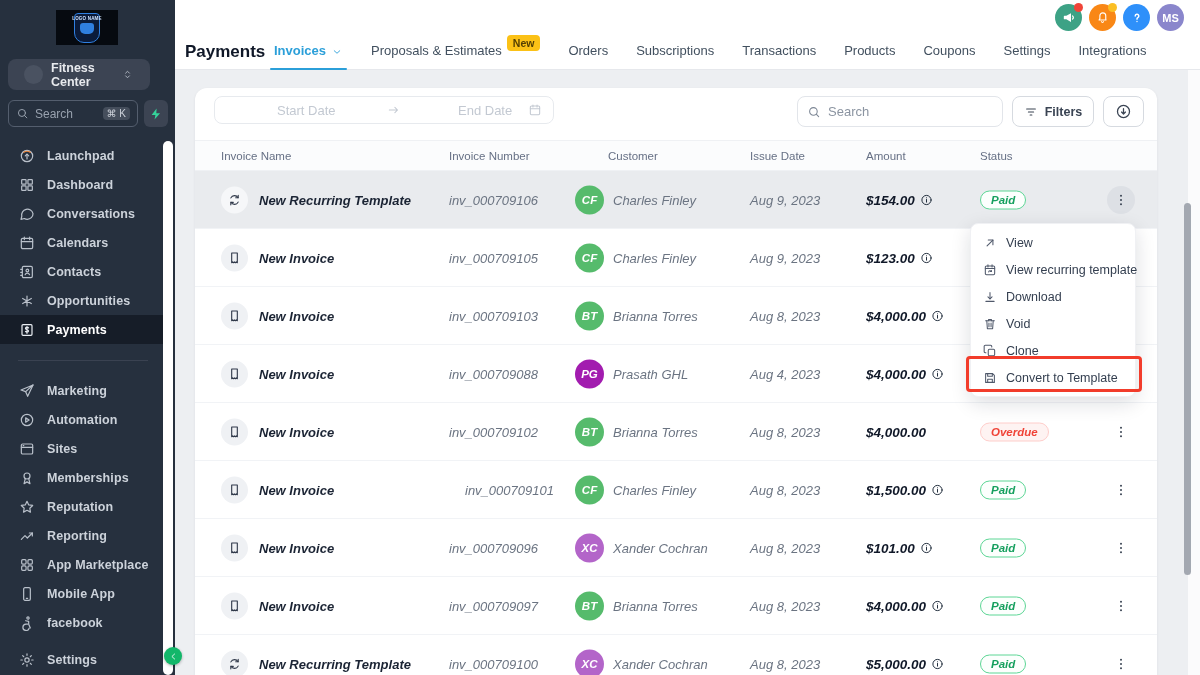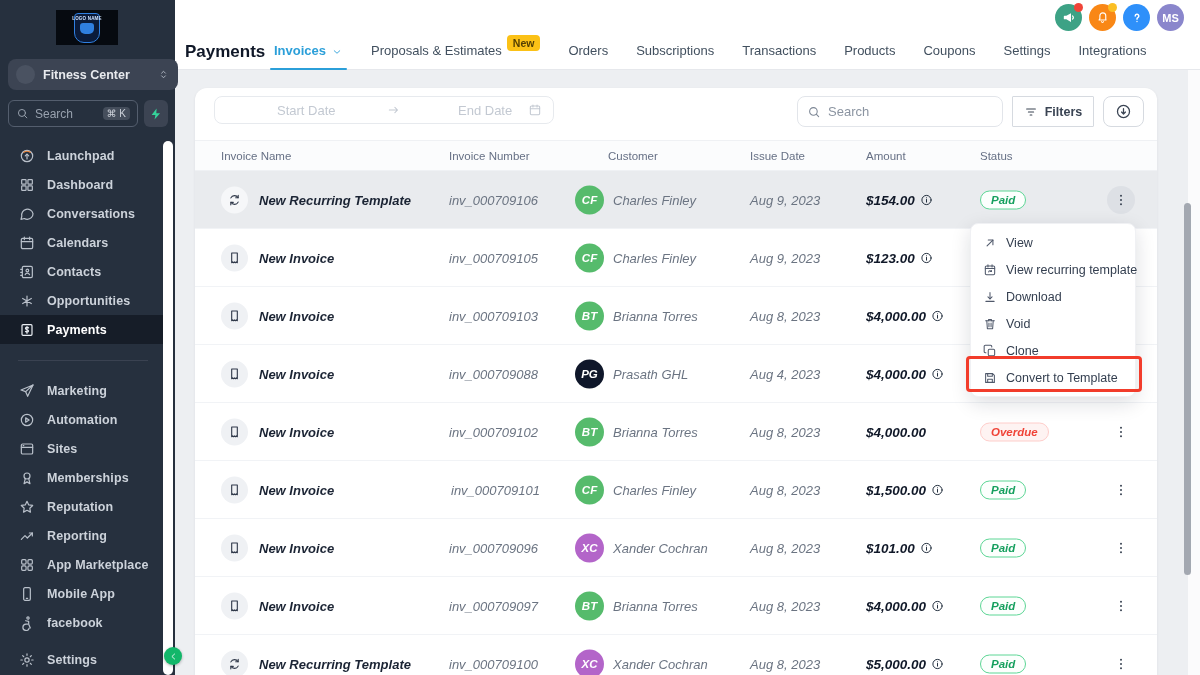--- a/index.html
+++ b/index.html
@@ -11,21 +11,21 @@
   }
   svg { display:block; }
   .icon { display:inline-flex; align-items:center; justify-content:center; flex:none; }
 
   
   .sidebar { position:absolute; left:0; top:0; width:175px; height:675px; background:#26303e; z-index:10; }
   .logo-box { position:absolute; left:56px; top:10px; width:62px; height:35px; background:#060a10; display:flex; align-items:center; justify-content:center; }
   .logo-shield { width:26px; height:30px; background:#0b1b3a; border:1.5px solid #2f7fe0; border-radius:4px 4px 10px 10px; display:flex; flex-direction:column; align-items:center; padding-top:2px; }
   .logo-shield .logo-txt { font-size:4.5px; color:#cfe3ff; font-weight:bold; white-space:nowrap; letter-spacing:.2px; }
   .logo-shield .logo-face { width:14px; height:11px; margin-top:2px; background:#2f7fe0; border-radius:3px 3px 5px 5px; }
-  .account-pill { position:absolute; left:8px; top:59px; width:170px; height:31px; background:#3c4453; border-radius:8px; display:flex; align-items:center; padding:0 8px; color:#e8eaee; }
+  .account-pill { position:absolute; left:8px; top:59px; width:142px; height:31px; background:#3c4453; border-radius:8px; display:flex; align-items:center; padding:0 16px; color:#e8eaee; }
   .account-pill .acct-ic { width:19px; height:19px; border-radius:50%; background:#4a5261; color:#c4cad3; margin-right:8px; }
   .account-pill .acct-name { font-size:12.5px; font-weight:bold; flex:1; }
   .account-pill .updown { color:#aeb5c0; }
   .side-search { position:absolute; left:8px; top:100px; width:130px; height:27px; border:1px solid #545e6e; border-radius:6px; display:flex; align-items:center; padding:0 7px; color:#98a1ae; }
   .side-search .ss-label { font-size:12px; flex:1; margin-left:6px; }
   .side-search .kbd { font-size:10px; background:#454e5c; color:#cdd2da; border-radius:4px; padding:1px 4px; white-space:nowrap; }
   .spark-btn { position:absolute; left:144px; top:100px; width:24px; height:27px; background:#3c4453; border-radius:6px; display:flex; align-items:center; justify-content:center; color:#35d39a; }
   .nav { position:absolute; left:0; top:141px; width:163px; }
   .nav-item { height:29px; display:flex; align-items:center; padding-left:18px; gap:12px; color:#ccd2da; cursor:pointer; }
   .nav-item .nv-ic { width:17px; height:17px; color:#b9c0ca; }
@@ -58,21 +58,21 @@
   
   .card { position:absolute; left:195px; top:88px; width:962px; height:587px; background:#fff; border-radius:12px 12px 0 0; box-shadow:0 1px 3px rgba(16,24,40,.07); overflow:hidden; }
   .daterange { position:absolute; left:19px; top:8px; width:340px; height:28px; border:1px solid #e7eaee; border-radius:8px; display:flex; align-items:center; color:#c3c9d2; font-size:13px; cursor:text; }
   .daterange .dr-start { position:absolute; left:62px; }
   .daterange .dr-arrow { position:absolute; left:172px; color:#c3c9d2; }
   .daterange .dr-end { position:absolute; left:243px; }
   .daterange .dr-cal { position:absolute; right:11px; color:#c3c9d2; }
   .tbl-search { position:absolute; left:602px; top:8px; width:206px; height:31px; border:1px solid #e2e5ea; border-radius:8px; display:flex; align-items:center; padding:0 9px; gap:7px; color:#7d8795; }
   .tbl-search input { border:none; outline:none; font-size:13px; color:#344054; width:100%; font-family:"Liberation Sans",sans-serif; background:transparent; }
   .tbl-search input::placeholder { color:#8b94a1; }
-  .filters-btn { position:absolute; left:817px; top:8px; width:82px; height:31px; border:1px solid #d6dae0; border-radius:1px; background:#fff; display:flex; align-items:center; justify-content:center; gap:7px; font-size:12.5px; font-weight:bold; color:#3a4453; cursor:pointer; }
+  .filters-btn { position:absolute; left:817px; top:8px; width:82px; height:31px; border:1px solid #d6dae0; border-radius:8px; background:#fff; display:flex; align-items:center; justify-content:center; gap:7px; font-size:12.5px; font-weight:bold; color:#3a4453; cursor:pointer; }
   .export-btn { position:absolute; left:908px; top:8px; width:41px; height:31px; border:1px solid #d6dae0; border-radius:8px; background:#fff; display:flex; align-items:center; justify-content:center; color:#3a4453; cursor:pointer; }
 
   .thead { position:absolute; left:0; top:52px; width:962px; height:31px; background:#fbfcfd; border-top:1px solid #eff1f4; border-bottom:1px solid #eff1f4; }
   .th { position:absolute; top:50%; transform:translateY(-50%); font-size:11.5px; color:#667085; white-space:nowrap; }
 
   .tbody { position:absolute; left:0; top:83px; width:962px; }
   .trow { position:relative; width:962px; height:58px; border-bottom:1px solid #f1f3f6; background:#fff;font-style:italic; }
   .trow.selected { background:#e9ebee; }
   .cell { position:absolute; top:50%; transform:translateY(-50%); white-space:nowrap; }
   .type-ic { width:27px; height:27px; border-radius:50%; background:#eff1f4; color:#30394a; display:flex; align-items:center; justify-content:center; }
@@ -547,21 +547,21 @@
       <div class="trow">
         <span class="cell type-ic" style="left: 26px;">
           <span class="icon">
             <svg width="15" height="15" viewBox="0 0 24 24" fill="none" stroke="currentColor" stroke-width="1.8" stroke-linecap="round" stroke-linejoin="round">
               <path d="M7.5 4h9v15.5l-1.5-1.2-1.5 1.2-1.5-1.2-1.5 1.2-1.5-1.2-1.5 1.2z"></path>
             </svg>
           </span>
         </span>
         <span class="cell c-name" style="left: 64px;">New Invoice</span>
         <span class="cell c-sub" style="left: 254px;">inv_000709088</span>
-        <span class="cell avatar" style="left: 380px; background: #0f172a;">PG</span>
+        <span class="cell avatar" style="left: 380px; background: #a21caf;">PG</span>
         <span class="cell c-sub" style="left: 418px;">Prasath GHL</span>
         <span class="cell c-sub" style="left: 555px;">Aug 4, 2023</span>
         <span class="cell c-amount" style="left: 671px;">
           <span>$4,000.00</span>
           <span class="icon">
             <svg width="13" height="13" viewBox="0 0 24 24" fill="none" stroke="currentColor" stroke-width="1.8" stroke-linecap="round" stroke-linejoin="round">
               <circle cx="12" cy="12" r="8.5"></circle>
               <path d="M12 11v5"></path>
               <circle cx="12" cy="7.8" r="1" fill="currentColor" stroke="none"></circle>
             </svg>
@@ -606,21 +606,21 @@
       </div>
       <div class="trow">
         <span class="cell type-ic" style="left: 26px;">
           <span class="icon">
             <svg width="15" height="15" viewBox="0 0 24 24" fill="none" stroke="currentColor" stroke-width="1.8" stroke-linecap="round" stroke-linejoin="round">
               <path d="M7.5 4h9v15.5l-1.5-1.2-1.5 1.2-1.5-1.2-1.5 1.2-1.5-1.2-1.5 1.2z"></path>
             </svg>
           </span>
         </span>
         <span class="cell c-name" style="left: 64px;">New Invoice</span>
-        <span class="cell c-sub" style="left: 256px;">inv_000709101</span>
+        <span class="cell c-sub" style="left: 270px;">inv_000709101</span>
         <span class="cell avatar" style="left: 380px; background: rgb(86, 187, 108);">CF</span>
         <span class="cell c-sub" style="left: 418px;">Charles Finley</span>
         <span class="cell c-sub" style="left: 555px;">Aug 8, 2023</span>
         <span class="cell c-amount" style="left: 671px;">
           <span>$1,500.00</span>
           <span class="icon">
             <svg width="13" height="13" viewBox="0 0 24 24" fill="none" stroke="currentColor" stroke-width="1.8" stroke-linecap="round" stroke-linejoin="round">
               <circle cx="12" cy="12" r="8.5"></circle>
               <path d="M12 11v5"></path>
               <circle cx="12" cy="7.8" r="1" fill="currentColor" stroke="none"></circle>

